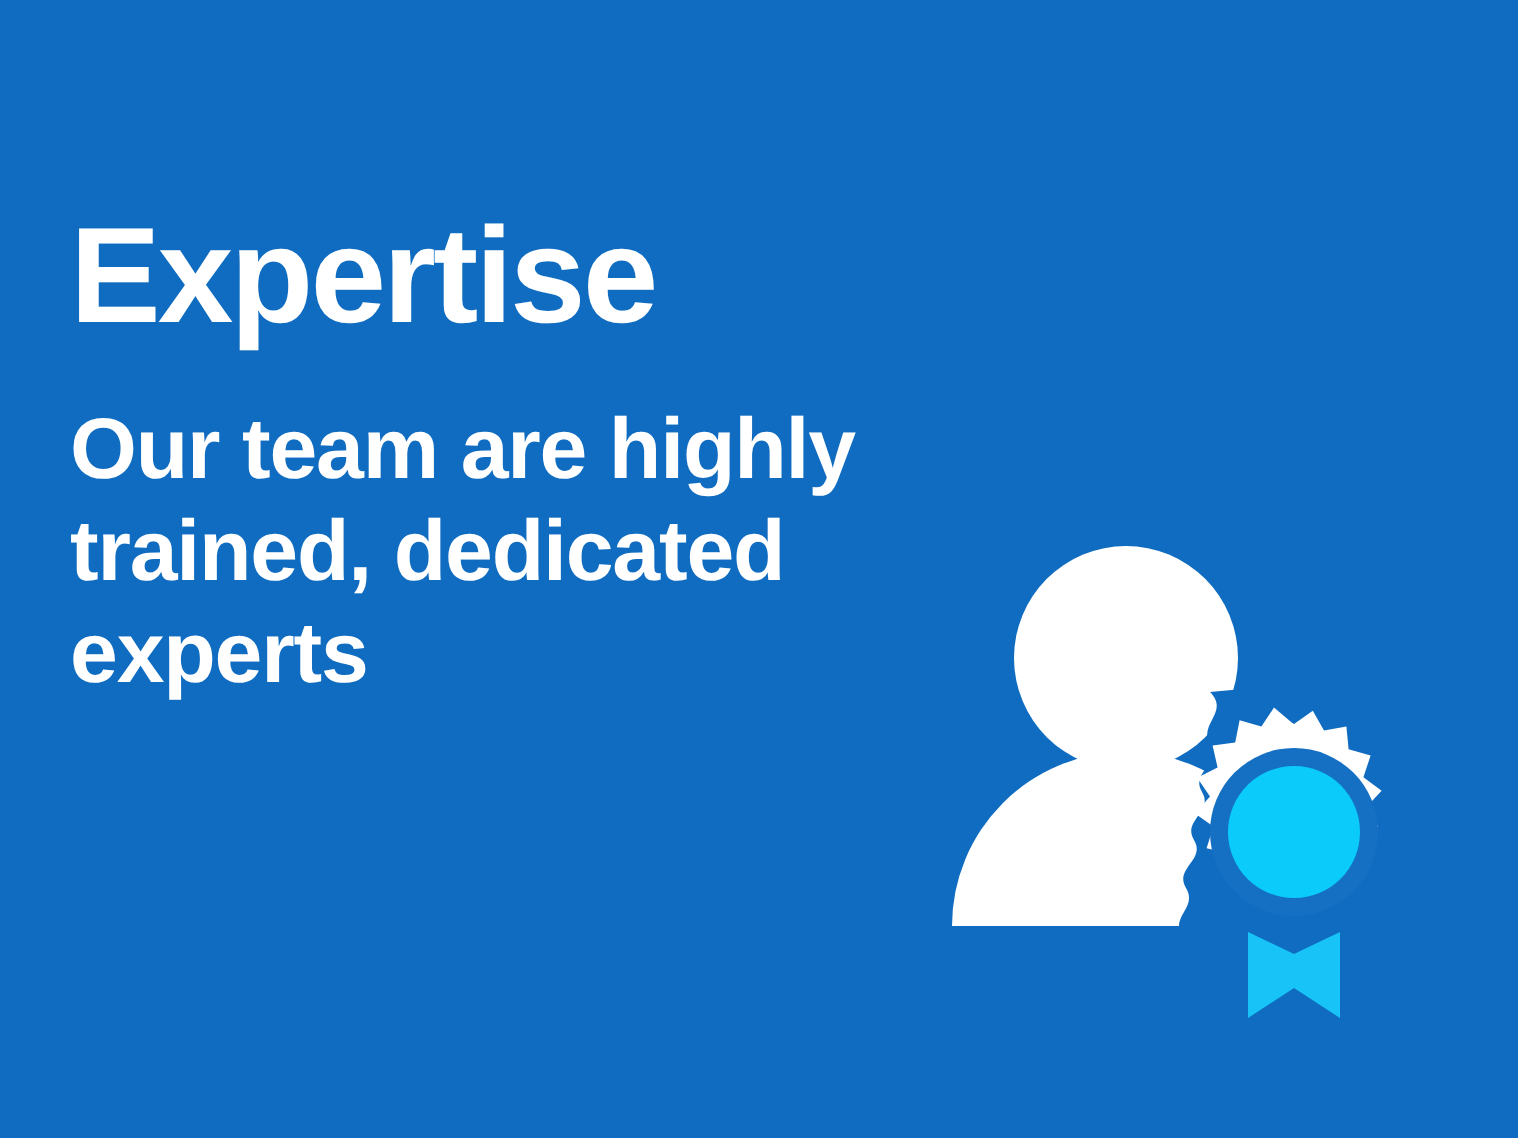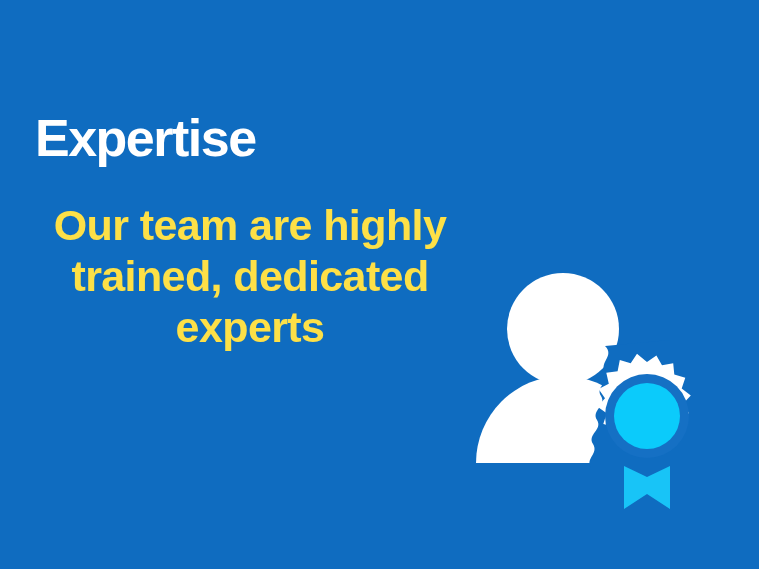--- a/index.html
+++ b/index.html
@@ -22,38 +22,37 @@
     position: absolute;
     left: 35px;
     top: 96px;
     width: 470px;
   }
   .slide-title {
     margin: 0;
     padding: 0;
     color: #ffffff;
     font-family: "Liberation Sans", sans-serif;
-    font-size: 52px;
+    font-size: 68px;
     font-weight: 700;
     line-height: 84px;
     letter-spacing: -1.5px;
     white-space: nowrap;
   }
   .slide-subtitle {
     margin: 0;
     padding: 0;
     margin-top: 20px;
-    color: #fde047;
+    color: #ffffff;
     font-family: "Liberation Sans", sans-serif;
     font-size: 43px;
     font-weight: 700;
     line-height: 51px;
     letter-spacing: -0.6px;
     max-width: 430px;
-    text-align: center;
   }
   .icon-wrap {
     position: absolute;
     left: 455px;
     top: 258px;
     width: 270px;
     height: 270px;
   }
   .icon-wrap svg {
     display: block;

